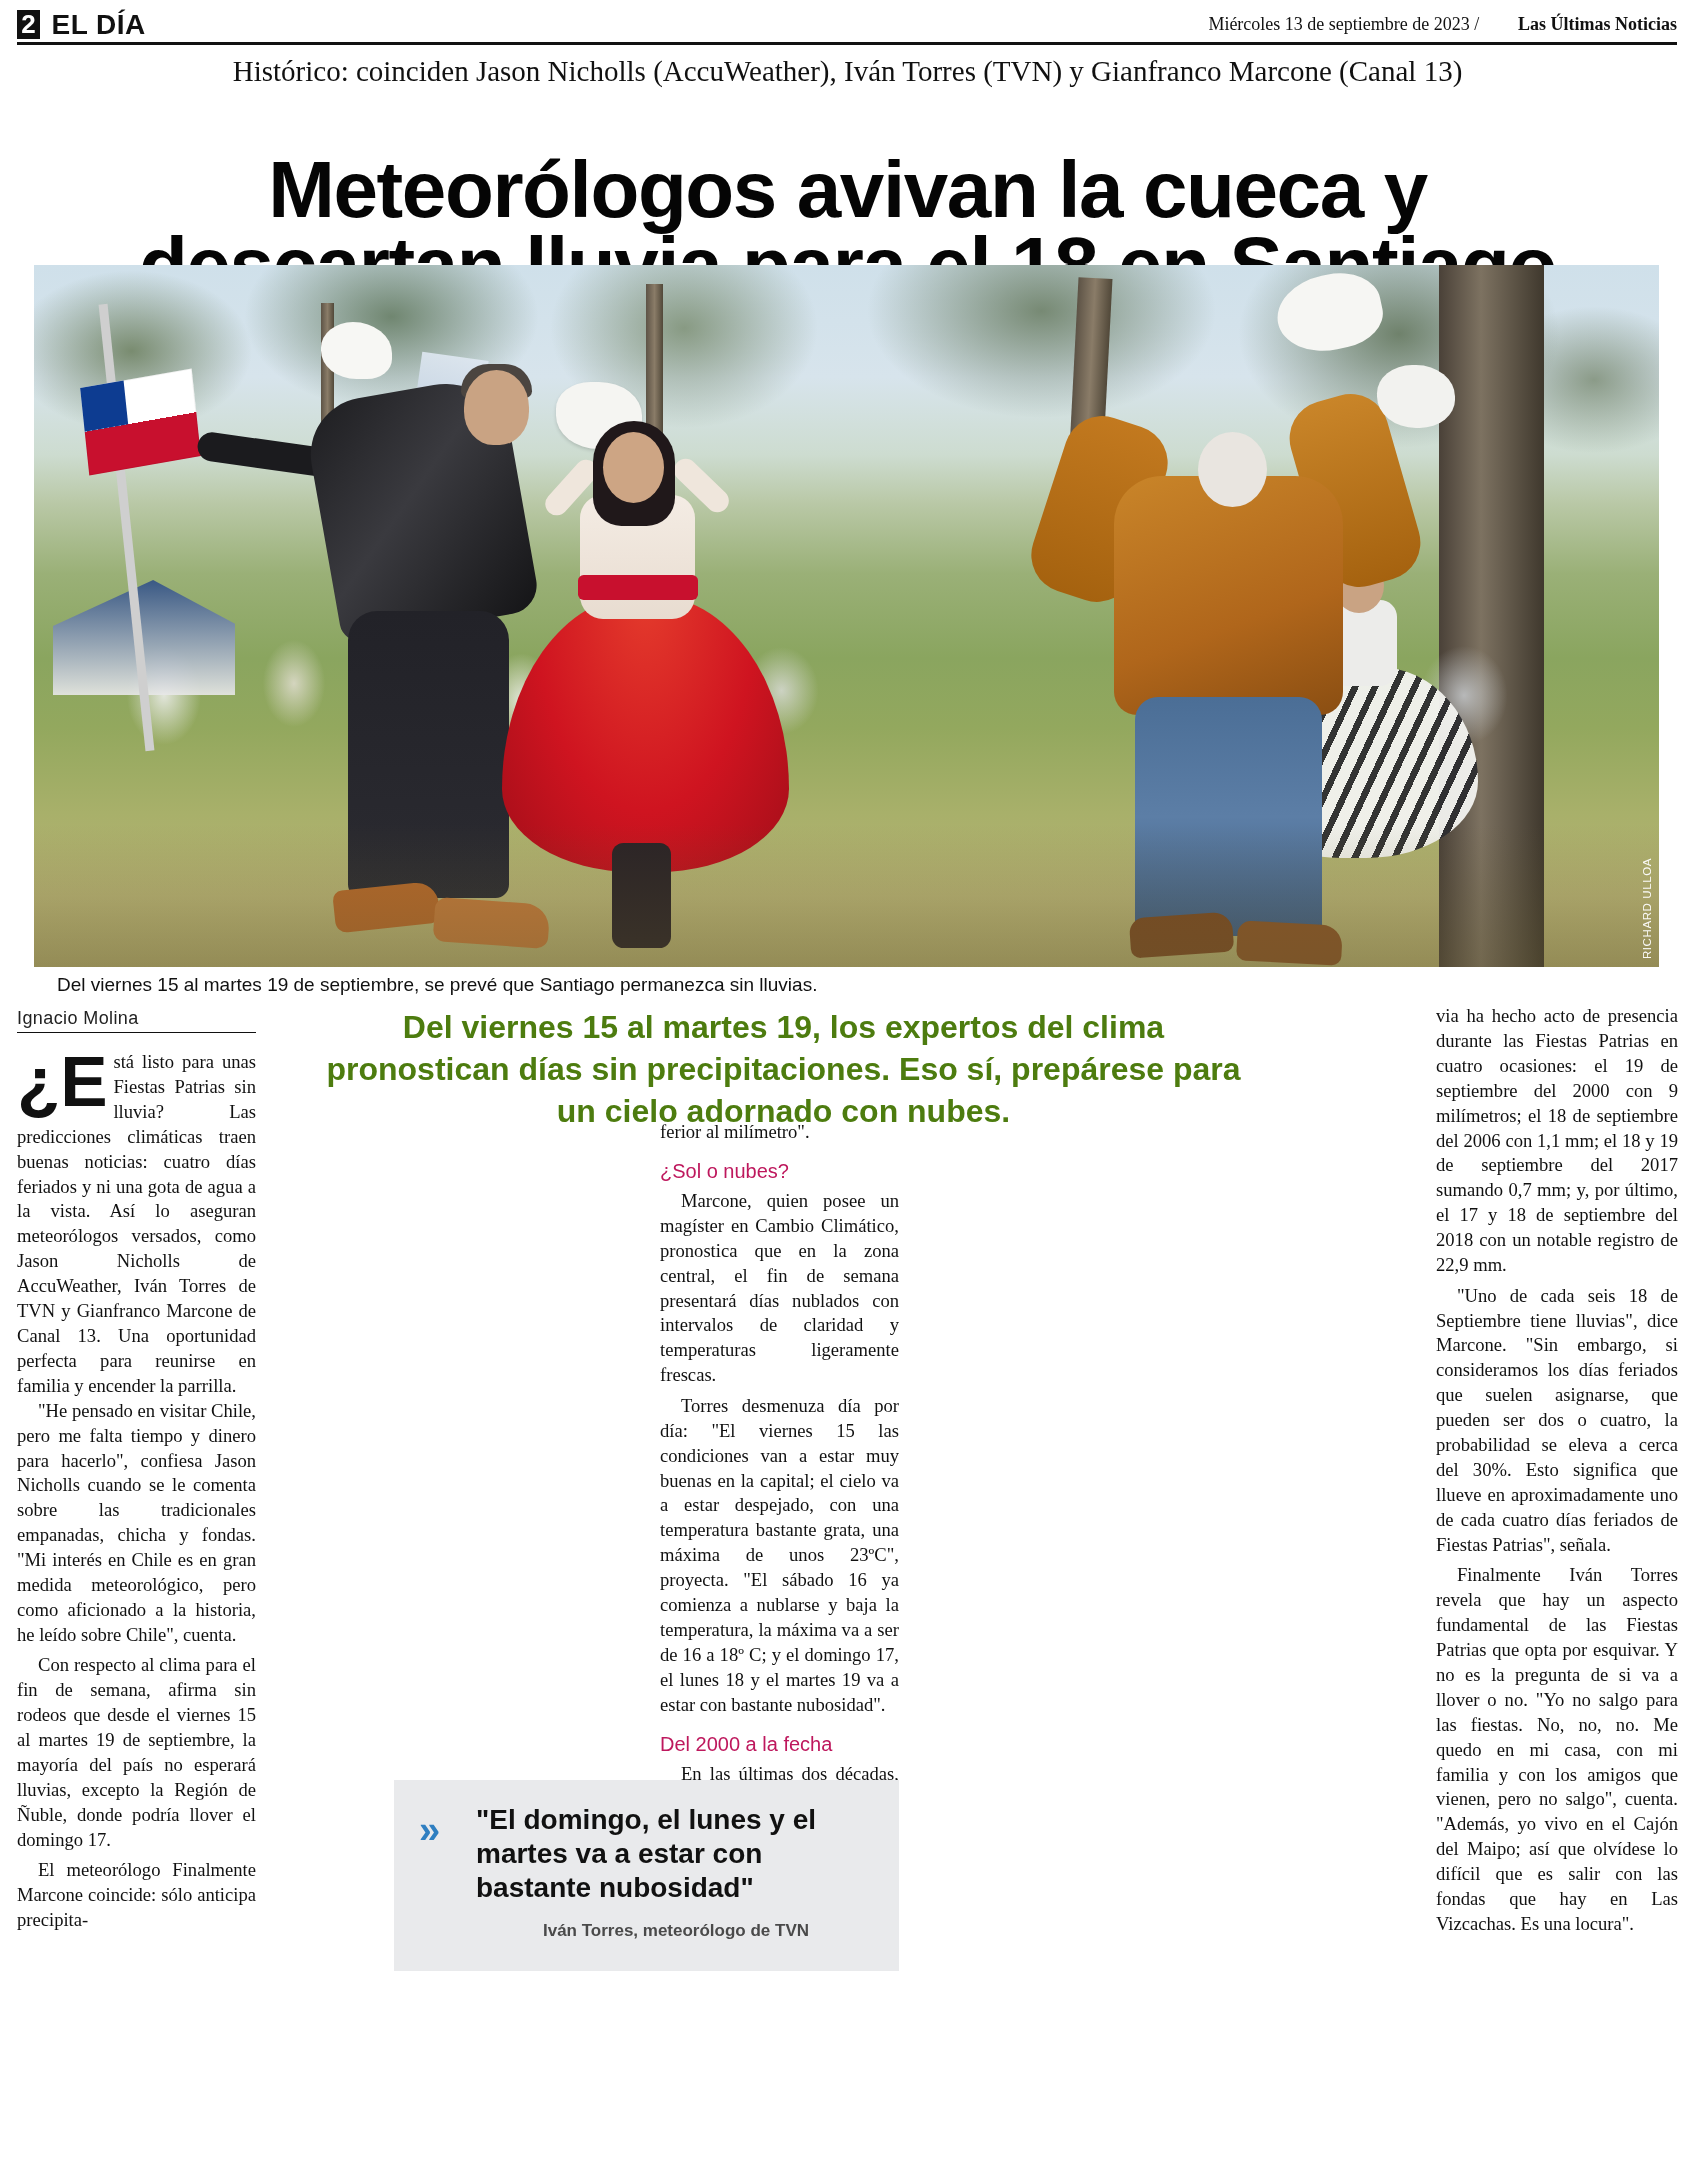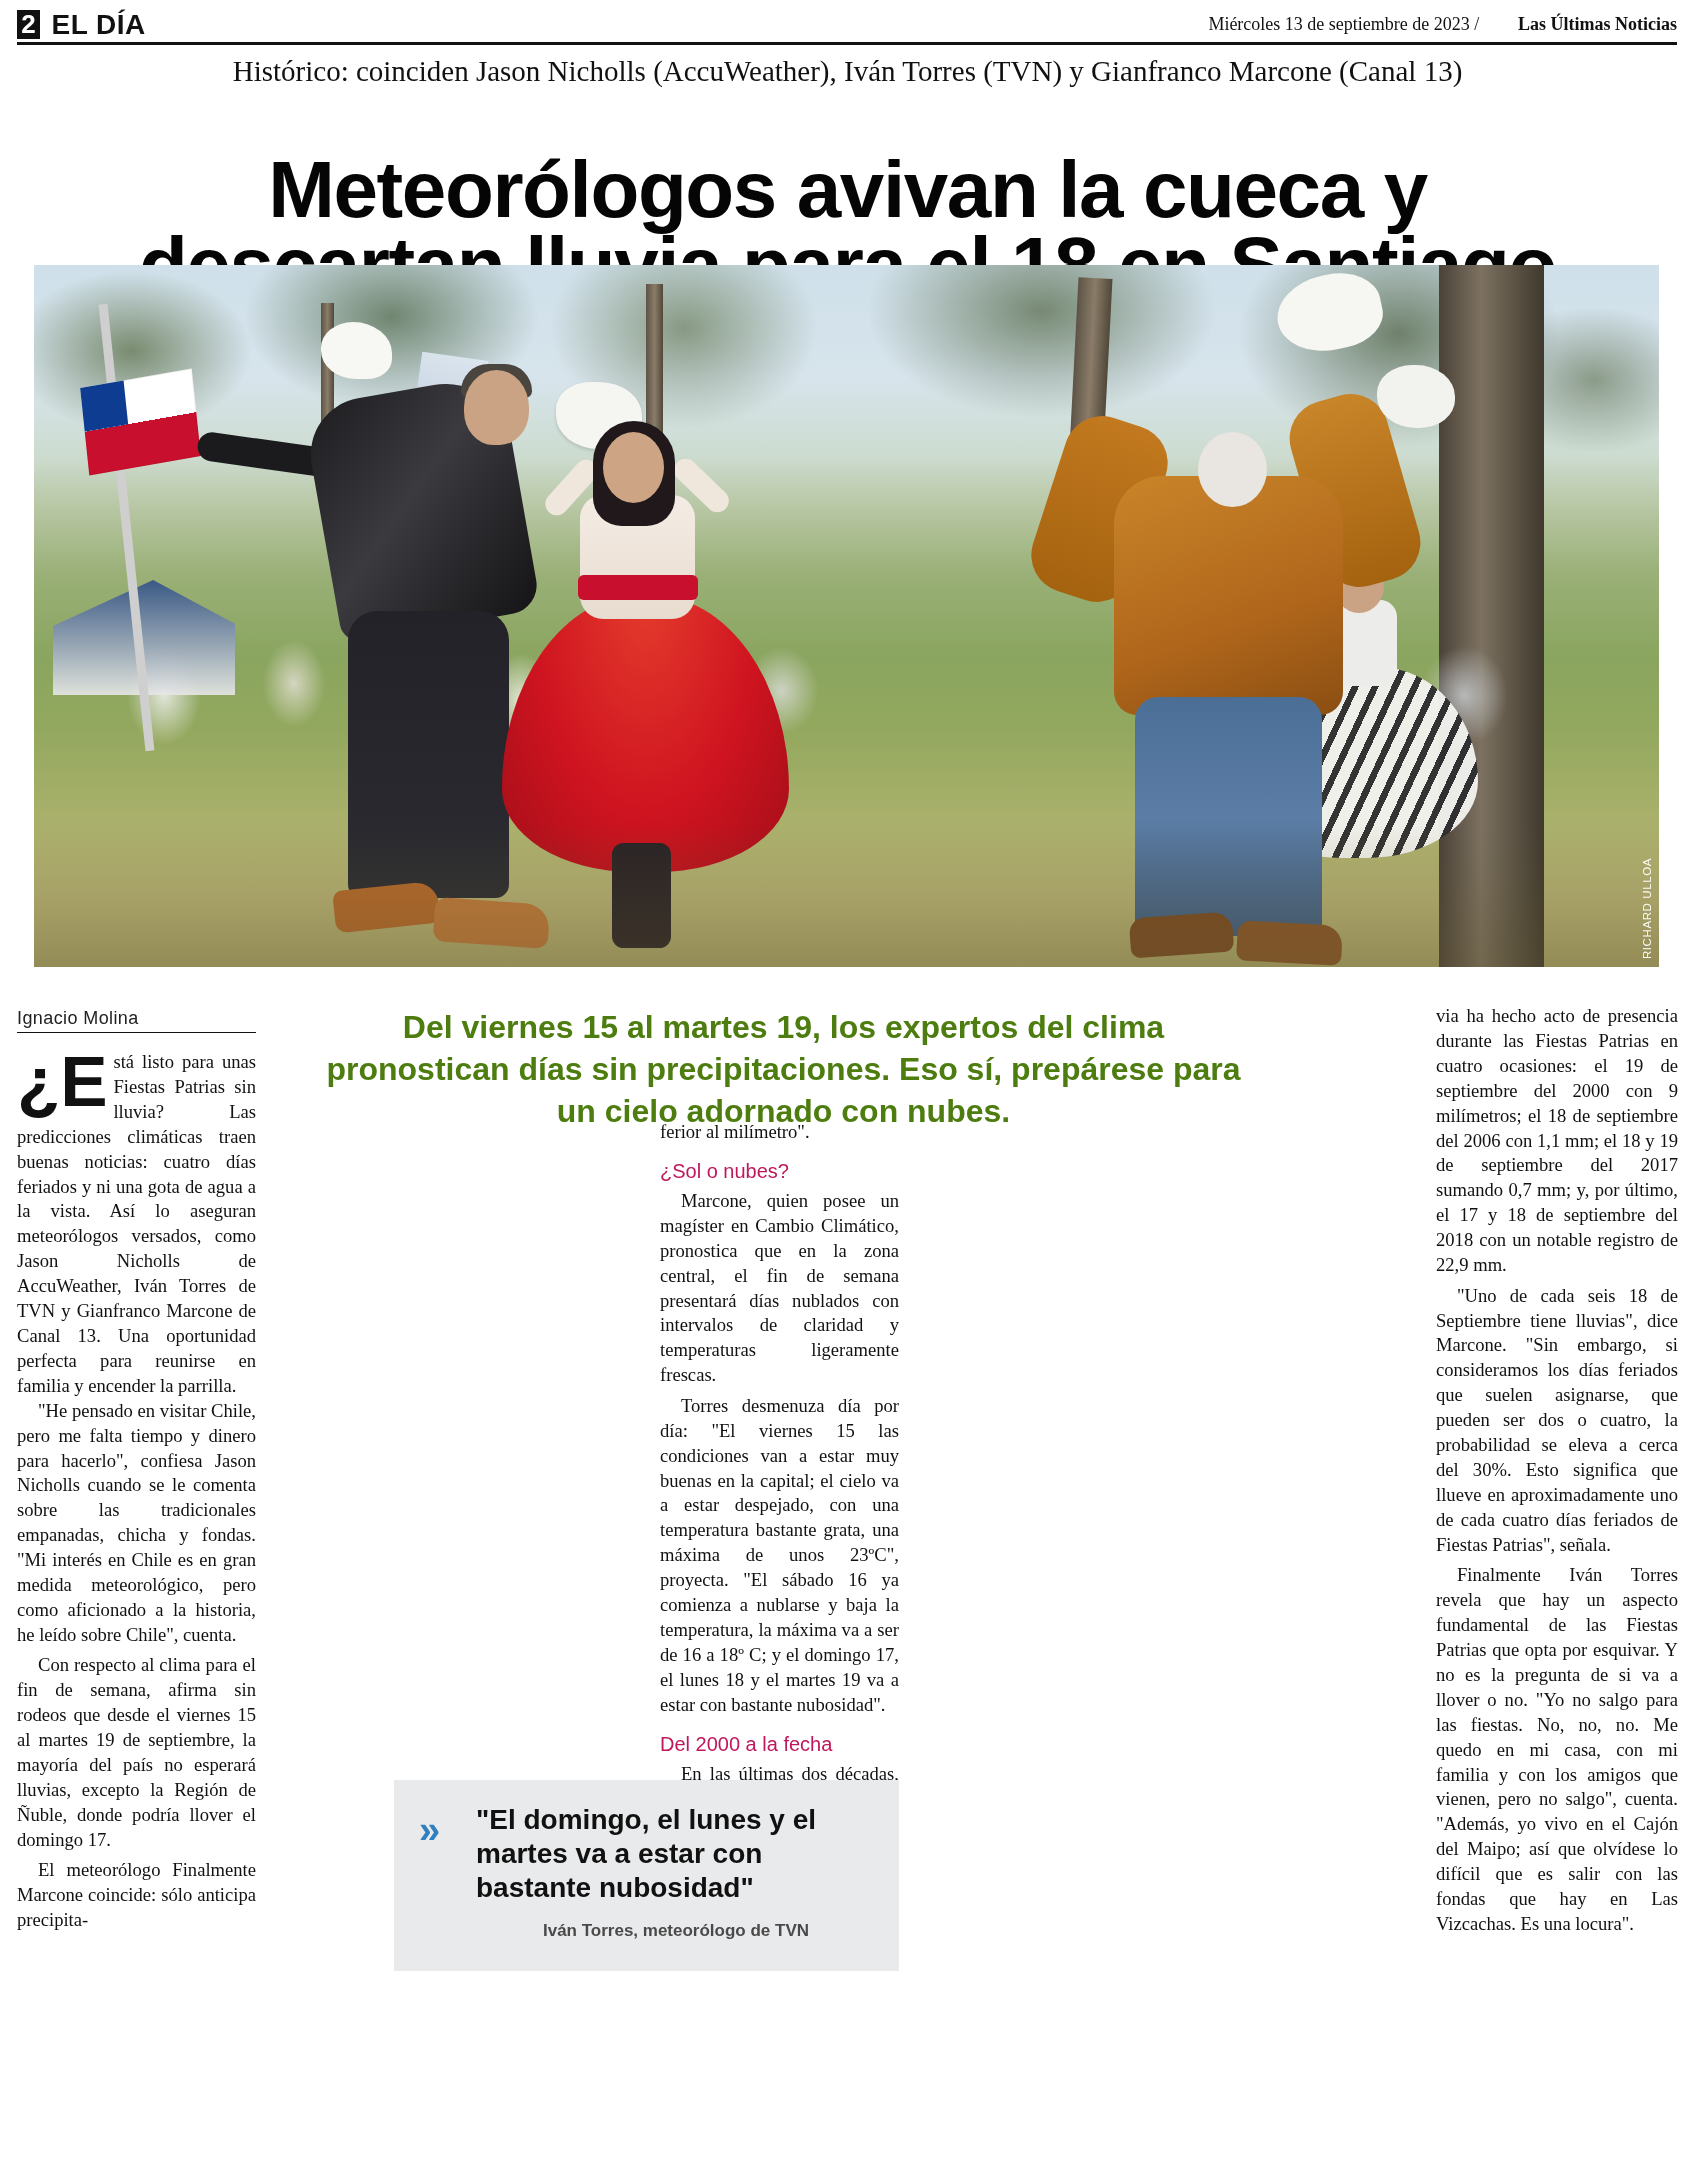--- a/index.html
+++ b/index.html
@@ -528,20 +528,21 @@
       <div class="shoe1"></div>
       <div class="shoe2"></div>
     </div>
     <div class="hanky3"></div>
     <div class="hanky4"></div>
 
     <div class="ground-shadow"></div>
     <div class="photo-credit">RICHARD ULLOA</div>
   </div>
 
+  <div class="photo-caption">Del viernes 15 al martes 19 de septiembre, se prevé que Santiago permanezca sin lluvias.</div>
 
   <div class="byline">Ignacio Molina</div>
 
   <div class="subhead">Del viernes 15 al martes 19, los expertos del clima pronostican días sin precipitaciones. Eso sí, prepárese para un cielo adornado con nubes.</div>
 
   <div class="col col1">
     <div class="dropcap-block">
       <span class="dropcap">¿E</span>
       <span>stá listo para unas Fiestas Patrias sin lluvia? Las predicciones climáticas traen buenas noticias: cuatro días feriados y ni una gota de agua a la vista. Así lo aseguran meteorólogos versados, como Jason Nicholls de AccuWeather, Iván Torres de TVN y Gianfranco Marcone de Canal 13. Una oportunidad perfecta para reunirse en familia y encender la parrilla.</span>
     </div>

